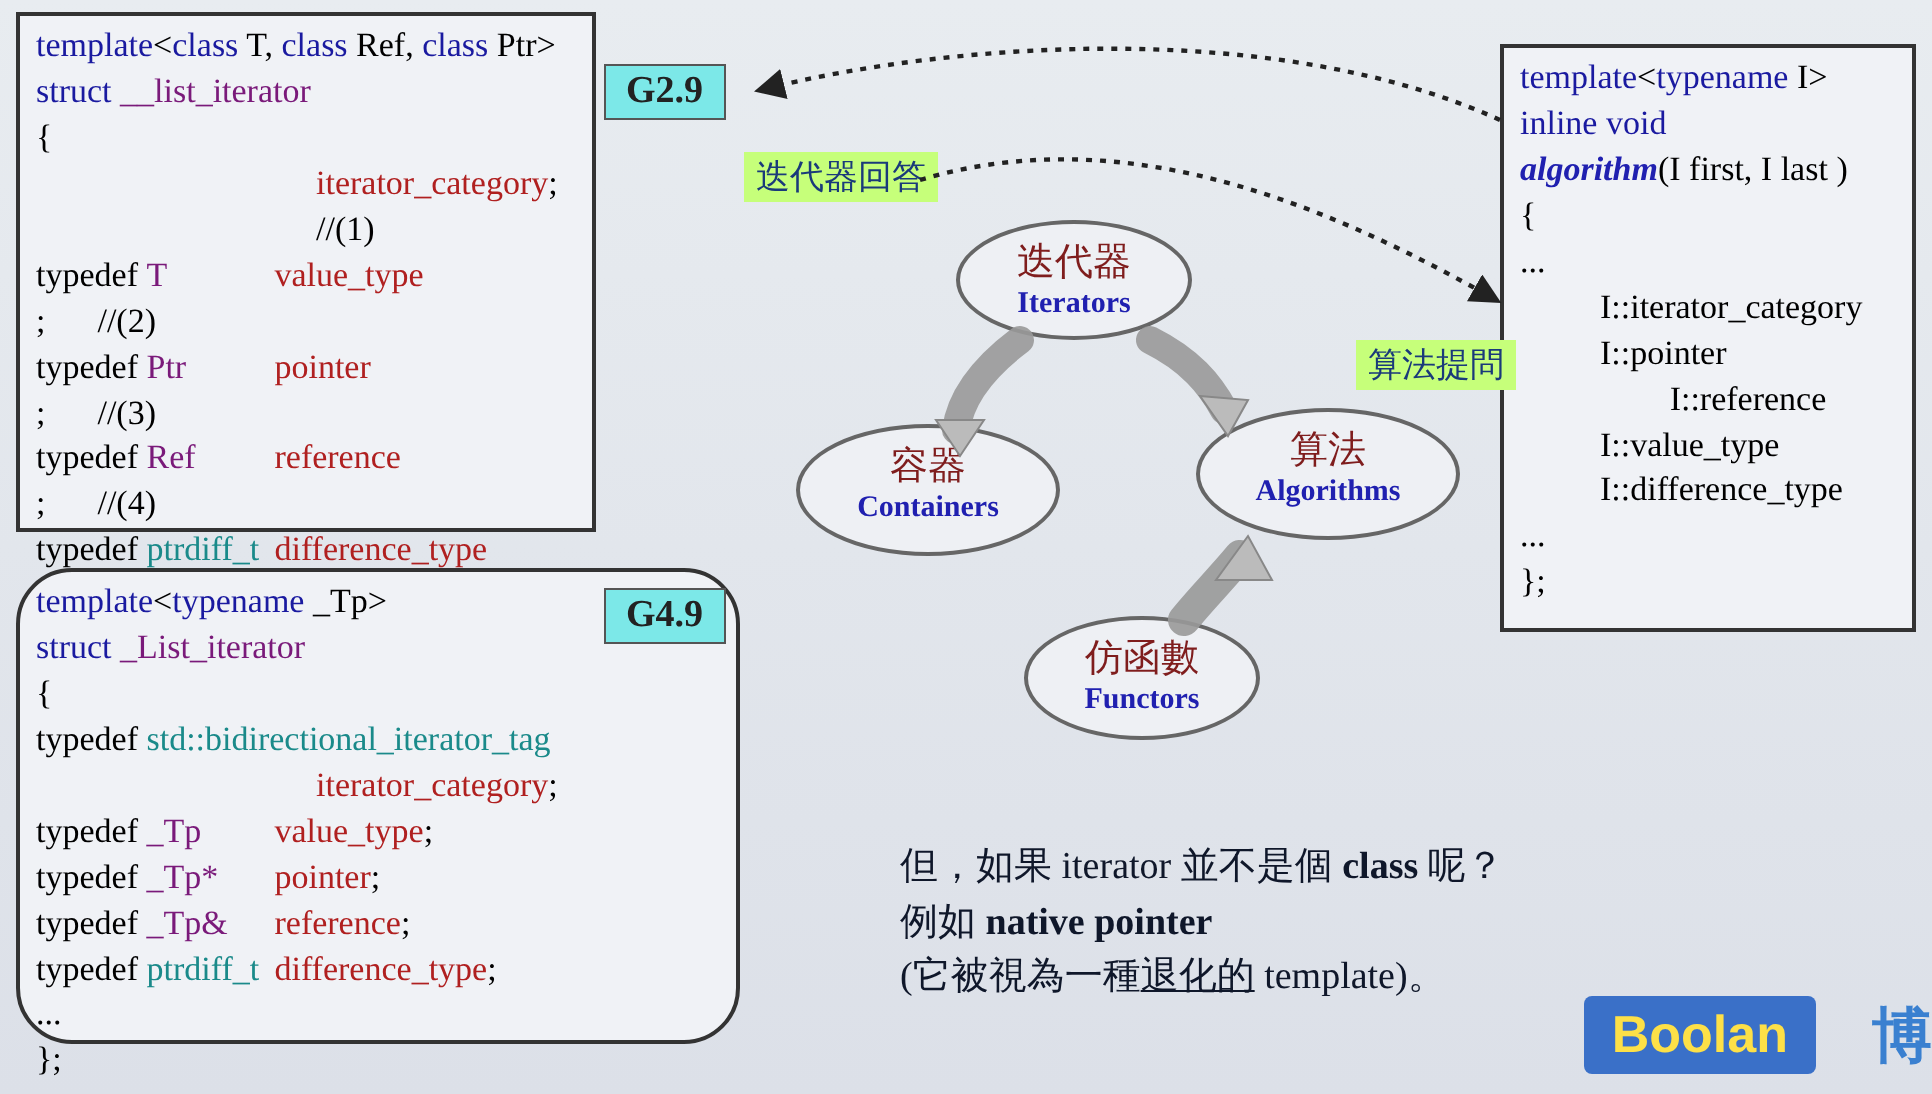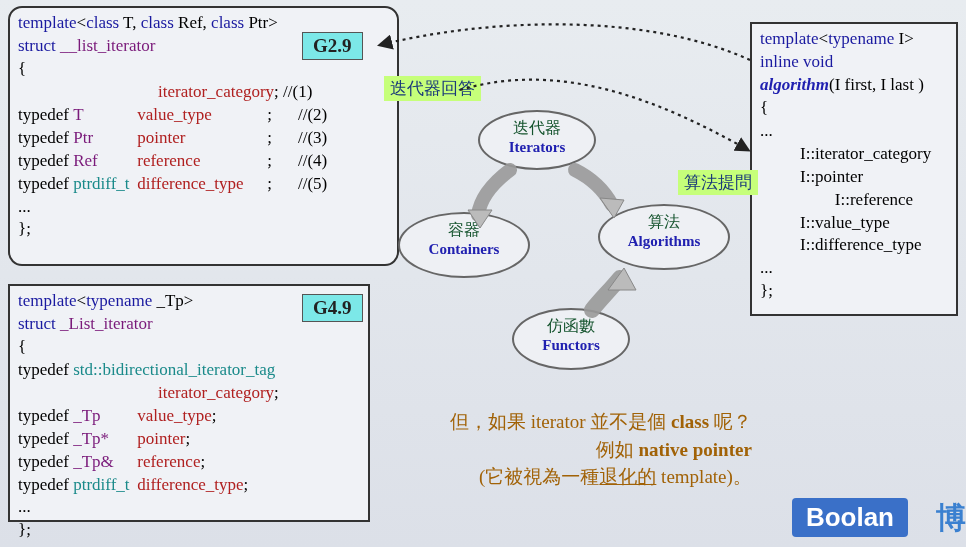--- a/index.html
+++ b/index.html
@@ -42,37 +42,36 @@
   .teal { color: #1a8a8a; }
   .bi { color: #2020b0; font-style: italic; font-weight: bold; }
   .bubble {
     position: absolute;
     border: 2px solid #666;
     border-radius: 50%;
     text-align: center;
     padding-top: 6px;
     background: #eef0f4;
   }
-  .bubble .cn { color: #14532d; font-size: 16px; font-family: Liberation Serif, serif; }
+  .bubble .cn { color: #7f1d1d; font-size: 19px; font-family: Liberation Serif, serif; }
   .bubble .en { color: #2020b0; font-weight: bold; font-size: 15px; }
   .question {
     position: absolute;
     left: 450px;
-    top: 408px;
+    top: 420px;
     font-size: 19px;
     line-height: 1.45;
-    color: #a16207;
-    text-align: right;
+    color: #0f172a;
   }
   .logo {
     position: absolute;
     right: 58px;
     bottom: 10px;
     background: #3a70c8;
-    color: #ffffff;
+    color: #fde047;
     font-weight: bold;
     font-size: 26px;
     padding: 4px 14px;
     border-radius: 4px;
     font-family: sans-serif;
   }
   .logo2 {
     position: absolute;
     right: 0;
     bottom: 8px;
@@ -84,37 +83,37 @@
     position: absolute;
     left: 0; top: 0;
     width: 966px; height: 547px;
     pointer-events: none;
   }
   .underline { text-decoration: underline; margin-top: 12px; }
 </style>
 </head>
 <body>
 
-<div class="codebox" style="left:8px; top:6px; width:391px; height:260px;border-radius:14px;">
+<div class="codebox" style="left:8px; top:6px; width:290px; height:260px;">
   <div>
     <span class="kw">template</span><span>&lt;</span><span class="kw">class</span><span> T, </span><span class="kw">class</span><span> Ref, </span><span class="kw">class</span><span> Ptr&gt;</span>
   </div>
   <div><span class="kw">struct</span><span class="type">  __list_iterator</span></div>
   <div>{</div>
   <div style="padding-left:140px;"><span class="red">iterator_category</span><span>; //(1)</span></div>
   <div><span>  typedef </span><span class="type" style="display:inline-block;width:64px;">T</span><span class="red" style="display:inline-block;width:130px;">value_type</span><span>;</span><span style="padding-left:26px;">//(2)</span></div>
   <div><span>  typedef </span><span class="type" style="display:inline-block;width:64px;">Ptr</span><span class="red" style="display:inline-block;width:130px;">pointer</span><span>;</span><span style="padding-left:26px;">//(3)</span></div>
   <div><span>  typedef </span><span class="type" style="display:inline-block;width:64px;">Ref</span><span class="red" style="display:inline-block;width:130px;">reference</span><span>;</span><span style="padding-left:26px;">//(4)</span></div>
   <div><span>  typedef </span><span class="teal" style="display:inline-block;width:64px;">ptrdiff_t</span><span class="red" style="display:inline-block;width:130px;">difference_type</span><span>;</span><span style="padding-left:26px;">//(5)</span></div>
   <div>...</div>
   <div>};</div>
 </div>
 <div class="badge" style="left:302px; top:32px;">G2.9</div>
 
-<div class="codebox" style="left:8px; top:284px; width:362px; height:238px;">
+<div class="codebox" style="left:8px; top:284px; width:362px; height:238px;border-radius:28px;">
   <div><span class="kw">template</span><span>&lt;</span><span class="kw">typename</span><span> _Tp&gt;</span></div>
   <div><span class="kw">struct</span><span class="type">  _List_iterator</span></div>
   <div>{</div>
   <div><span>  typedef </span><span class="teal">std::bidirectional_iterator_tag</span></div>
   <div style="padding-left:140px;"><span class="red">iterator_category</span><span>;</span></div>
   <div><span>  typedef </span><span class="type" style="display:inline-block;width:64px;">_Tp</span><span class="red">value_type</span><span>;</span></div>
   <div><span>  typedef </span><span class="type" style="display:inline-block;width:64px;">_Tp*</span><span class="red">pointer</span><span>;</span></div>
   <div><span>  typedef </span><span class="type" style="display:inline-block;width:64px;">_Tp&amp;</span><span class="red">reference</span><span>;</span></div>
   <div><span>  typedef </span><span class="teal" style="display:inline-block;width:64px;">ptrdiff_t</span><span class="red">difference_type</span><span>;</span></div>
   <div>...</div>
@@ -130,21 +129,21 @@
   <div>  ...</div>
   <div style="padding-left:40px;">I::iterator_category</div>
   <div style="padding-left:40px;">I::pointer</div>
   <div style="padding-left:40px;text-align:center;">I::reference</div>
   <div style="padding-left:40px;">I::value_type</div>
   <div style="padding-left:40px;">I::difference_type</div>
   <div>  ...</div>
   <div>};</div>
 </div>
 
-<div class="label" style="left:384px; top:76px;">迭代器回答</div>
+<div class="label" style="left:372px; top:76px;">迭代器回答</div>
 <div class="label" style="left:678px; top:170px;">算法提問</div>
 
 <div class="bubble" style="left:478px; top:110px; width:118px; height:60px;">
   <div class="cn">迭代器</div>
   <div class="en">Iterators</div>
 </div>
 <div class="bubble" style="left:398px; top:212px; width:132px; height:66px;">
   <div class="cn">容器</div>
   <div class="en">Containers</div>
 </div>

